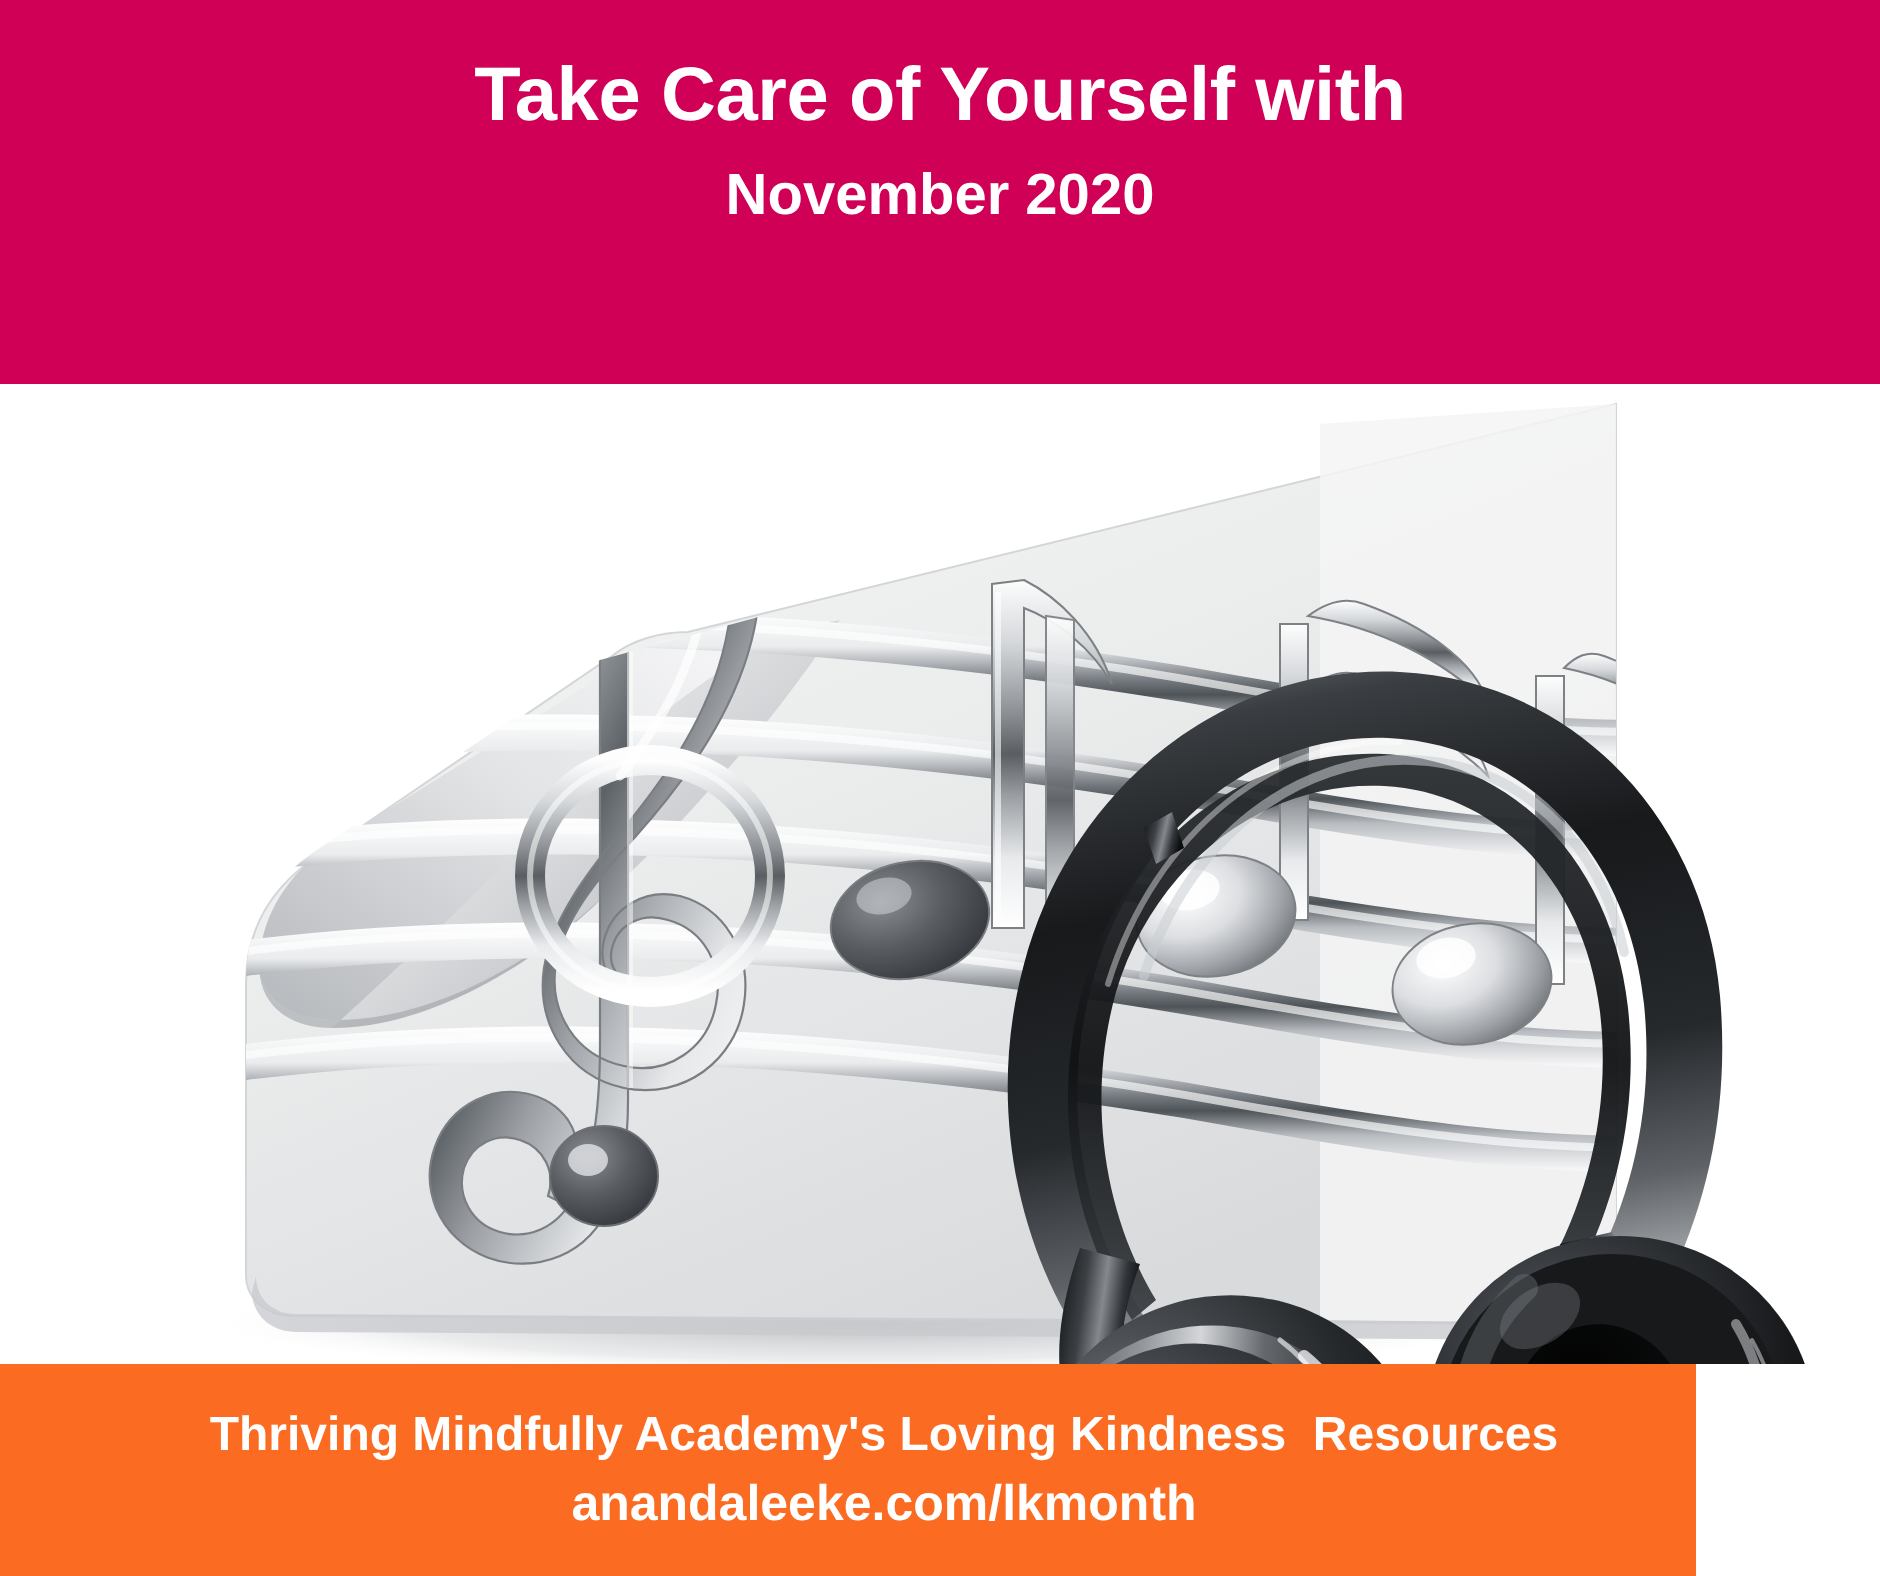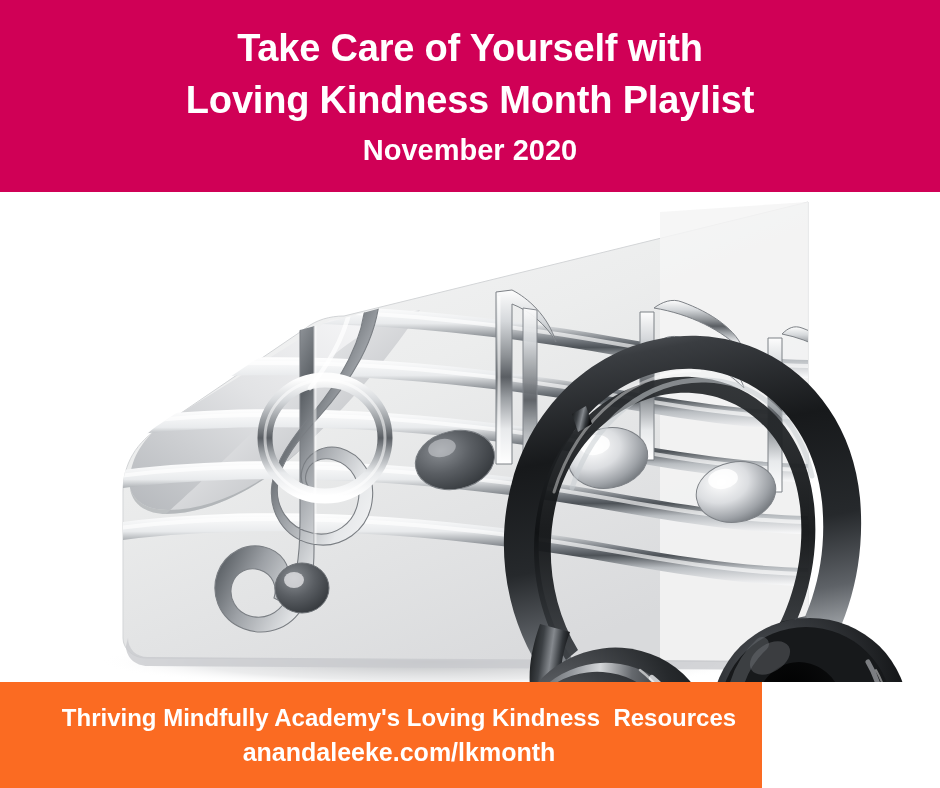--- a/index.html
+++ b/index.html
@@ -54,21 +54,21 @@
     position:absolute; left:0; top:192px;
     width:940px; height:490px;
     background:#ffffff;
     overflow:hidden;
   }
   #music-artwork { position:absolute; left:0; top:0; width:940px; height:490px; }
 
   
   #footer-banner {
     position:absolute; left:0; top:682px;
-    width:762px; height:106px;
+    width:848px; height:106px;
     background:#fb6b22;
     display:flex;
     flex-direction:column;
     align-items:center;
     justify-content:center;
     padding-left:36px;
   }
   #footer-org {
     color:#ffffff;
     font-family:"Liberation Sans", sans-serif;
@@ -89,21 +89,20 @@
     margin-top:1px;
   }
 </style>
 </head>
 <body>
 
 <div id="poster">
 
   <div id="header-banner">
     <div class="title-line">Take Care of Yourself with</div>
-    <div class="title-line">Loving Kindness Month Playlist</div>
     <div id="subtitle-date">November 2020</div>
   </div>
 
   <div id="image-stage">
     <svg id="music-artwork" viewBox="0 0 940 490" preserveAspectRatio="none">
       <defs>
 
         <linearGradient id="paperG" x1="0" y1="0" x2="0.6" y2="1">
           <stop offset="0%" stop-color="#f7f7f8"></stop>
           <stop offset="45%" stop-color="#eceded"></stop>

